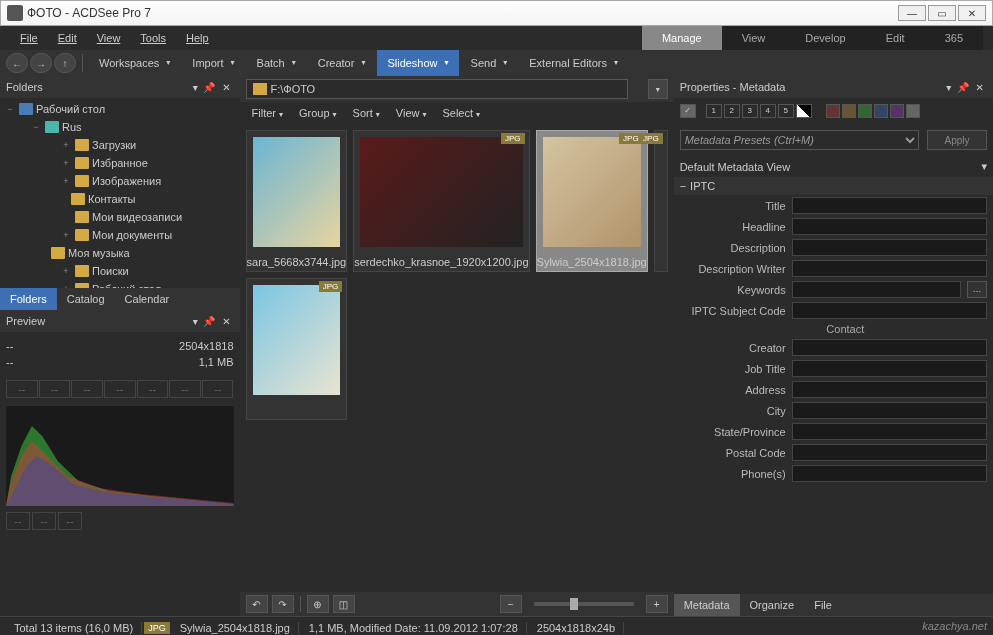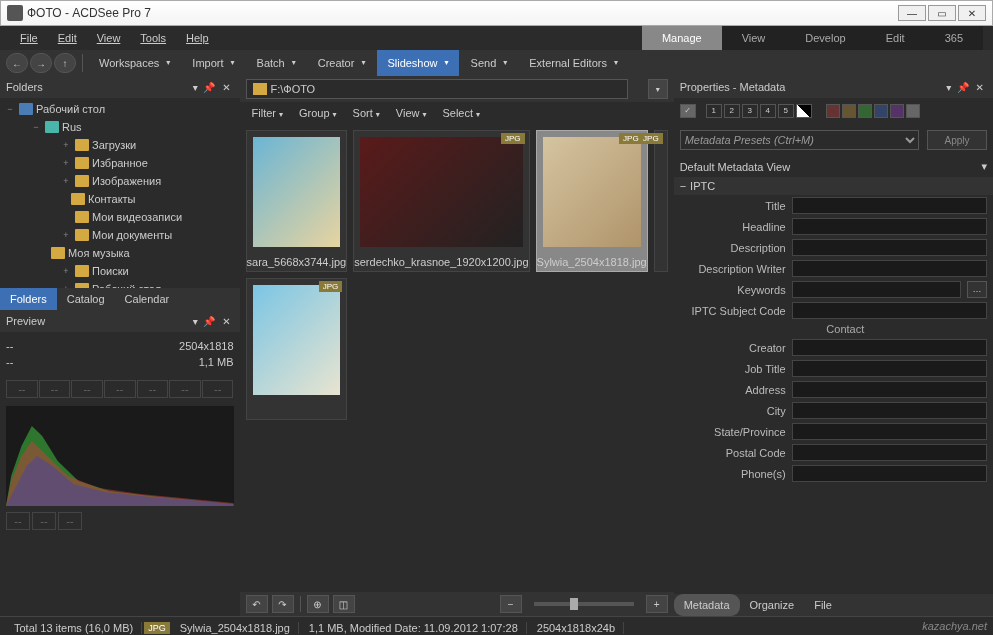--- a/index.html
+++ b/index.html
@@ -86,21 +86,21 @@
 
 .meta-scroll { flex:1; overflow:auto; }
 .section-hdr { background:#333; padding:3px 6px; display:flex; align-items:center; gap:4px; }
 .subsection { padding:2px 6px 2px 30px; color:#aaa; font-size: 11px; text-align: center; }
 .field-row { display:flex; padding:2px 6px; align-items:center; gap:6px; }
 .field-row label { width:106px; text-align:right; color:#bbb; font-size: 11px; }
 .field-row input { flex:1; background:#1a1a1a; border:1px solid #444; color:#ccc; height:17px; padding:0 4px; font-size: 11px;}
 .field-row .dots { width:20px; height:17px; background:#333; border:1px solid #555; text-align:center; line-height:15px; font-size:9px;}
 
 .right-tabs { height:22px; display:flex; background:#333; }
-.right-tab { padding:0 10px; line-height:22px; cursor:pointer; font-size:11px;border-radius:9px; }
+.right-tab { padding:0 10px; line-height:22px; cursor:pointer; font-size:11px; }
 .right-tab.active { background:#555; }
 
 
 .statusbar { height: 22px; background: #2b2b2b; border-top: 1px solid #444; display:flex; align-items:center; padding:0 6px; gap:2px; font-size:11px;}
 .statusbar .seg { padding:0 8px; border-right: 1px solid #444; }
 .statusbar .jpg-badge { background:#8a7a3a; color:#fff; font-size:9px; padding:1px 4px; }
 
 .watermark { position:absolute; right:6px; bottom:3px; color:#888; font-style:italic; font-size:11px; }
 
 

